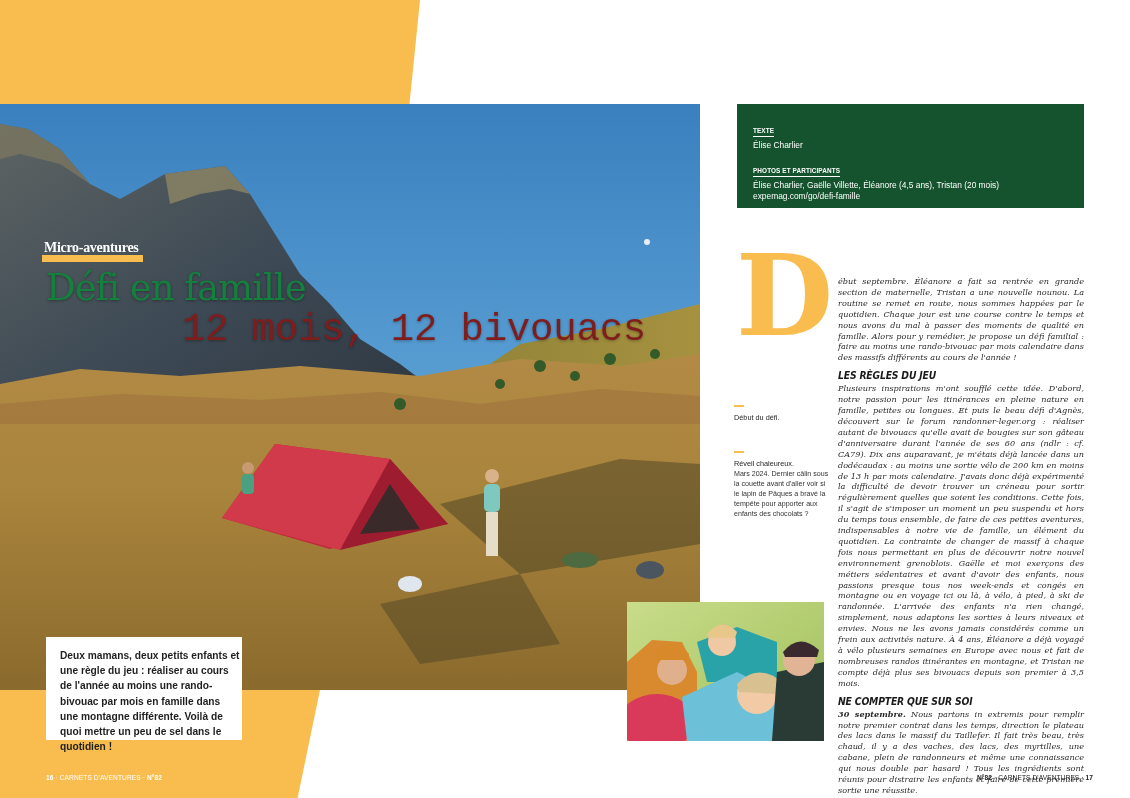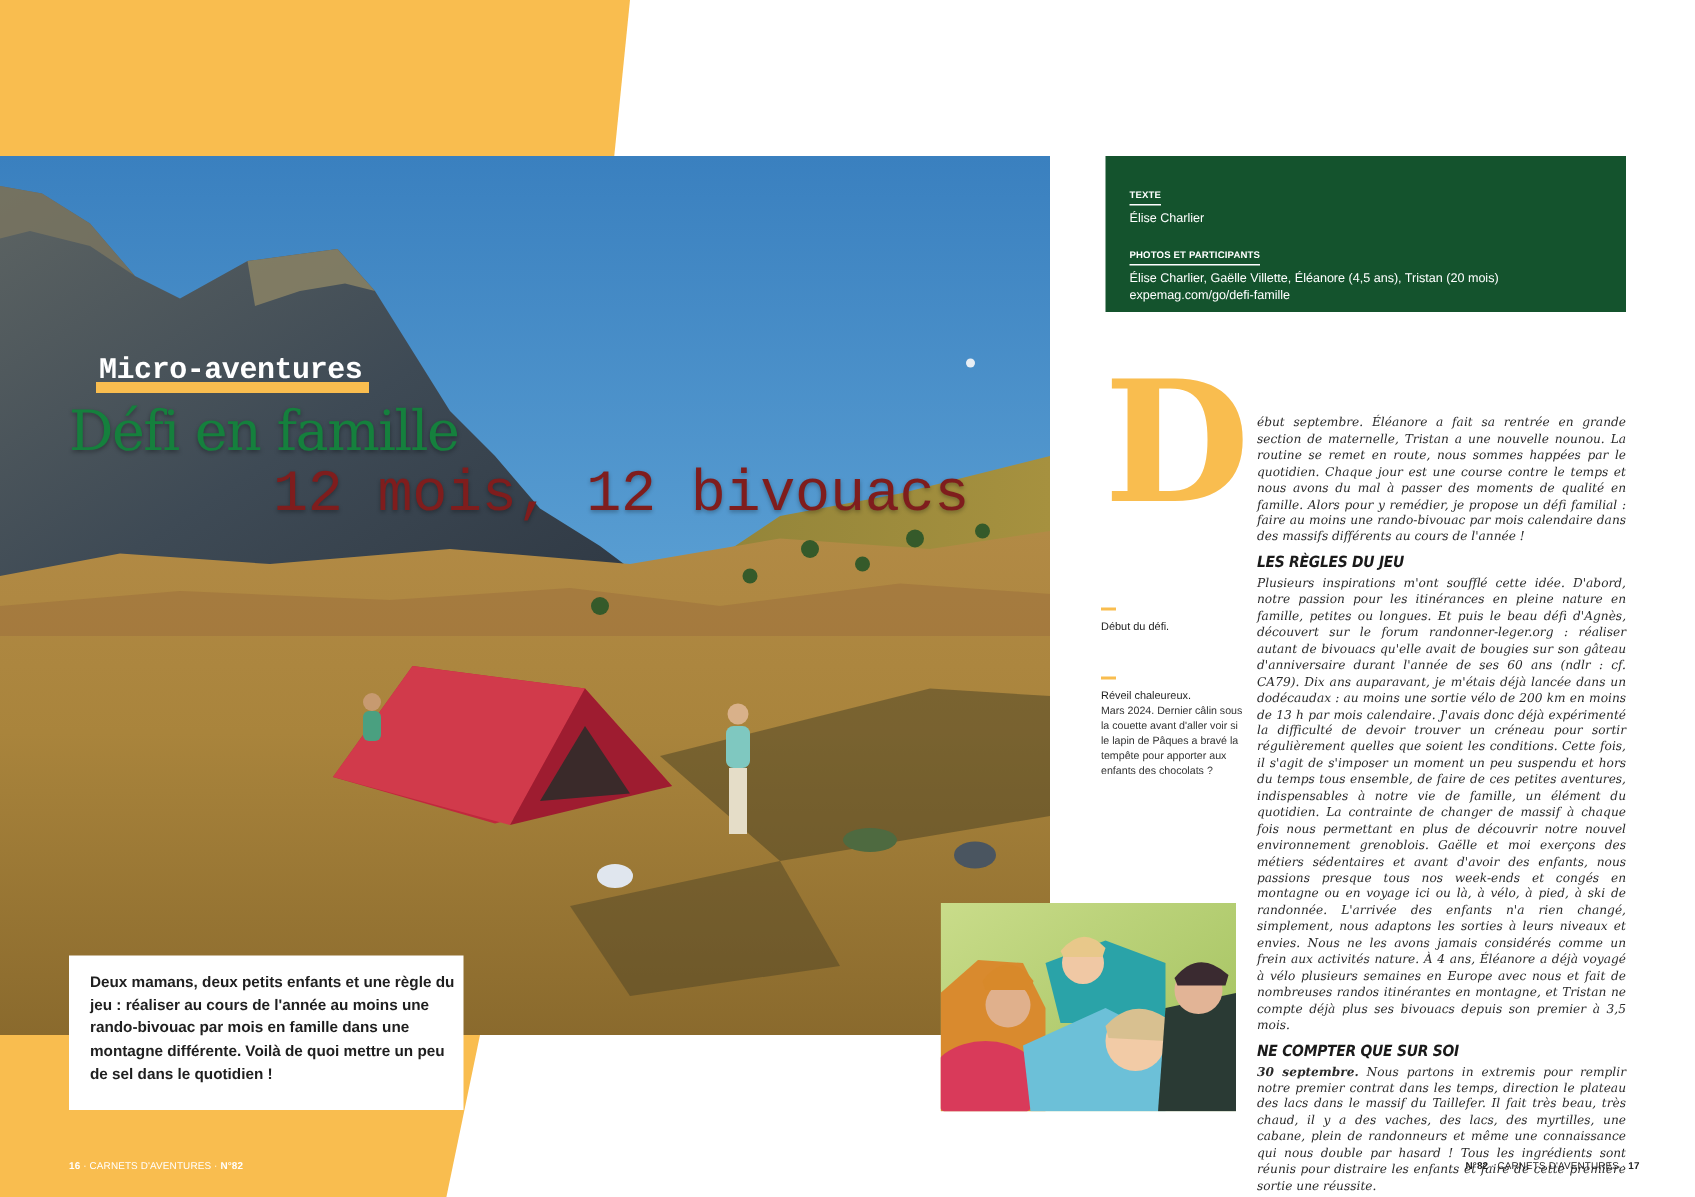--- a/index.html
+++ b/index.html
@@ -7,29 +7,29 @@
   body { position: relative; font-family: "Liberation Sans", sans-serif; }
 
   .yellow-top { position: absolute; left: 0; top: 0; width: 420px; height: 104px; background: #f9bd4f;
     clip-path: polygon(0 0, 100% 0, 97.5% 100%, 0 100%); }
   .yellow-bottom { position: absolute; left: 0; top: 690px; width: 320px; height: 108px; background: #f9bd4f;
     clip-path: polygon(0 0, 100% 0, 93% 100%, 0 100%); }
 
   .hero { position: absolute; left: 0; top: 104px; width: 700px; height: 586px; overflow: hidden; }
   .hero svg { position: absolute; left: 0; top: 0; width: 700px; height: 586px; }
 
-  .kicker { position: absolute; left: 64px; top: 234px; font-family: Liberation Mono, monospace; font-weight: bold;
-    font-size: 20px; color: #ffffff; padding: 0 4px 0 2px; letter-spacing: -0.3px;
+  .kicker { position: absolute; left: 42px; top: 234px; font-family: Liberation Serif, serif; font-weight: bold;
+    font-size: 14px; color: #ffffff; padding: 0 4px 0 2px; letter-spacing: -0.3px;
     background: linear-gradient(to top, #f9bd4f 0, #f9bd4f 7px, transparent 7px); line-height: 28px; }
   .title { position: absolute; left: 46px; top: 266px; font-family: "DejaVu Serif", serif; font-weight: normal;
     font-size: 37px; color: #15803d; letter-spacing: -1px; text-shadow: 0 1px 3px rgba(0,0,0,0.35); }
   .subtitle { position: absolute; left: 182px; top: 308px; font-family: Liberation Mono, monospace;
     font-size: 39px; color: #7f1d1d; letter-spacing: -0.2px; text-shadow: 0 1px 3px rgba(0,0,0,0.3); }
 
-  .intro-box { position: absolute; left: 46px; top: 637px; width: 263px; height: 103px; background: #ffffff;
+  .intro-box { position: absolute; left: 46px; top: 637px; width: 196px; height: 103px; background: #ffffff;
     padding: 11px 2px 10px 14px; }
   .intro-box p { font-family: "Liberation Sans", sans-serif; font-weight: bold; font-size: 10.2px;
     line-height: 15.2px; color: #1f1f1f; }
 
   .folio-left { position: absolute; left: 46px; top: 774px; font-size: 6.6px; color: #ffffff; letter-spacing: 0.1px; }
   .folio-right { position: absolute; left: 977px; top: 774px; font-size: 6.6px; color: #222; letter-spacing: 0.1px; }
   .folio b { font-weight: bold; }
 
   .credits { position: absolute; left: 737px; top: 104px; width: 347px; height: 104px; background: #14532d;
     padding: 15px 16px 0 16px; color: #ffffff; }

